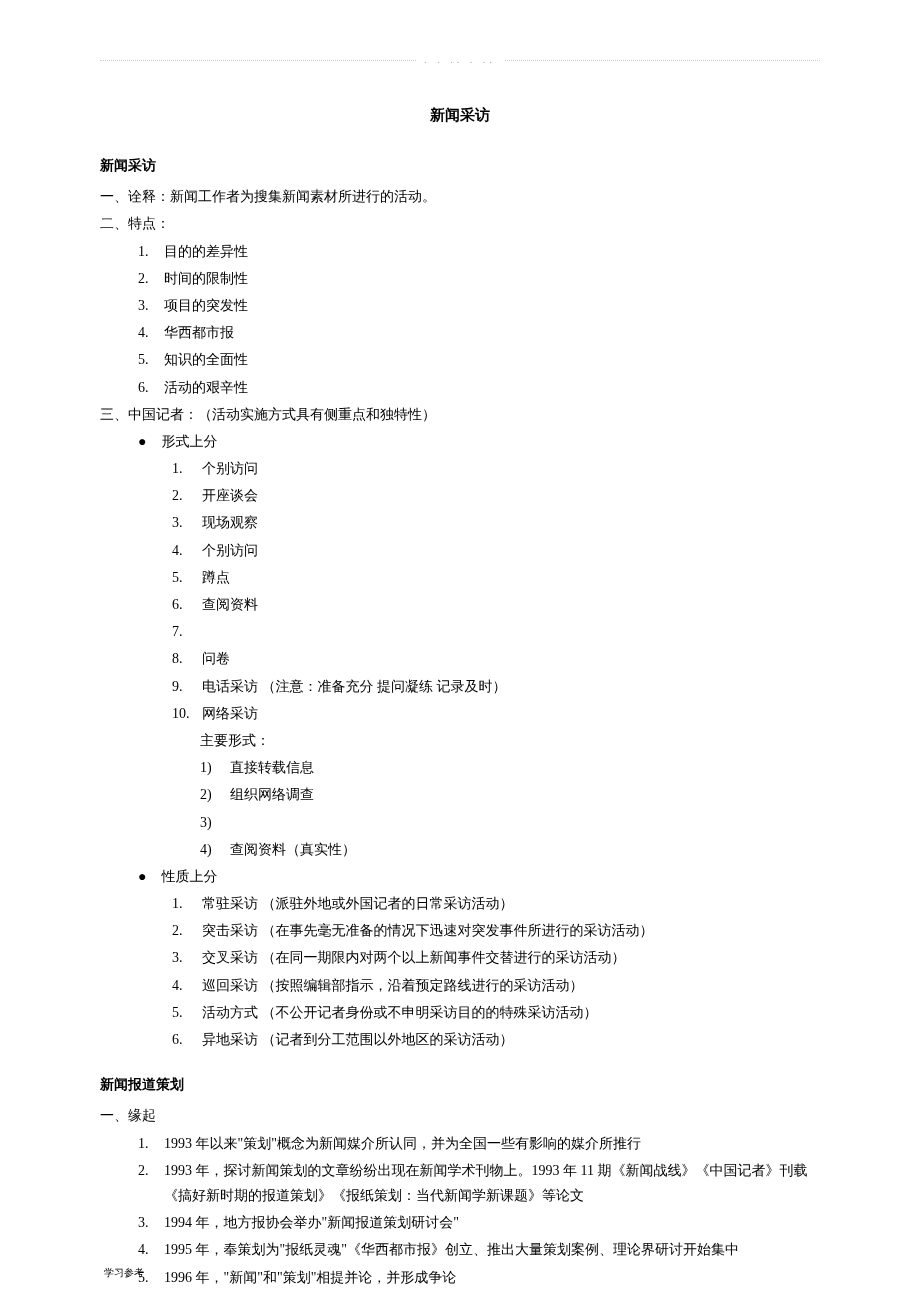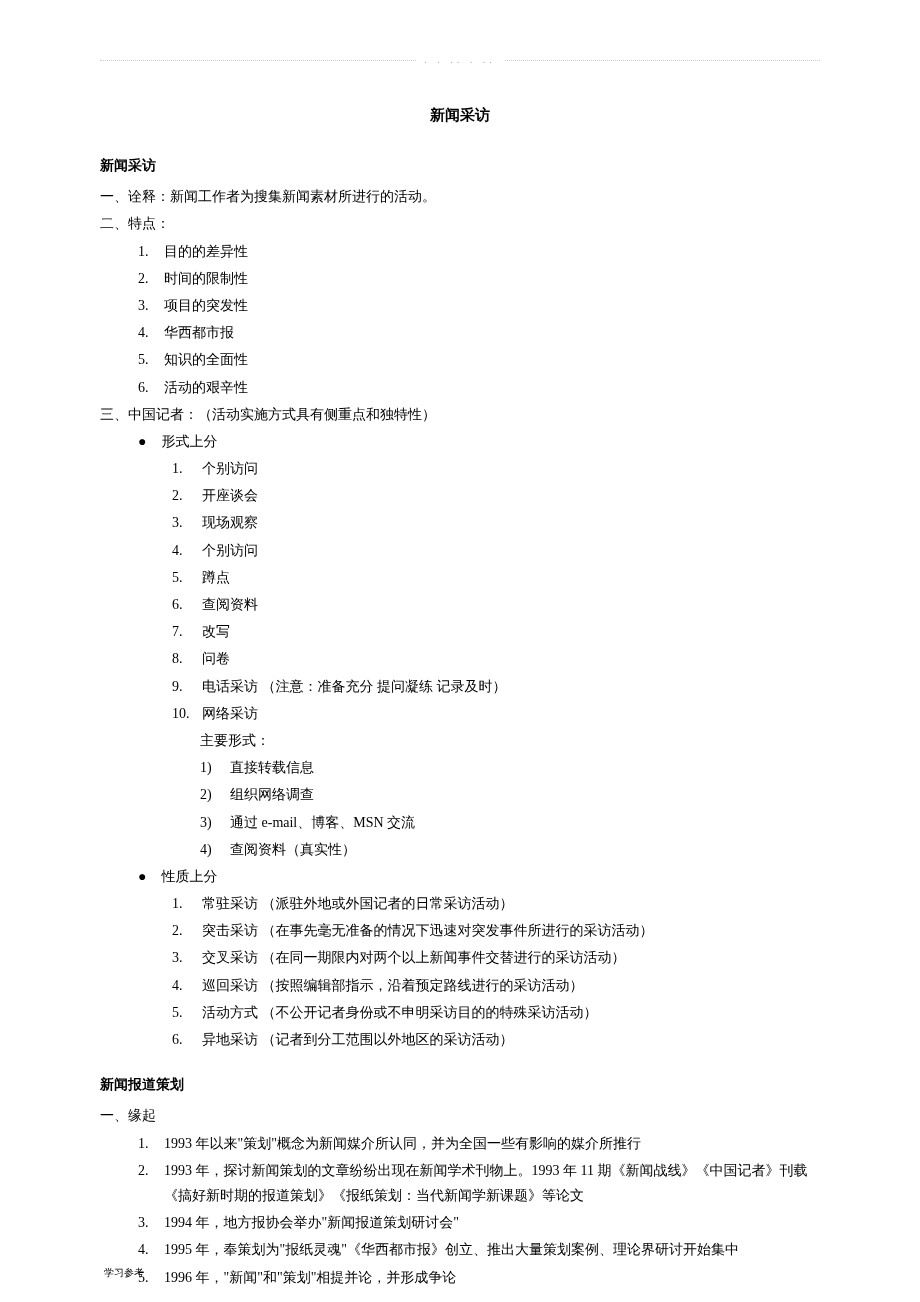--- a/index.html
+++ b/index.html
@@ -158,21 +158,20 @@
       <div class="indent-2 row mb">
         <span class="num" style="min-width: 30px;">5.</span>
         <span class="content">蹲点</span>
       </div>
       <div class="indent-2 row mb">
         <span class="num" style="min-width: 30px;">6.</span>
         <span class="content">查阅资料</span>
       </div>
       <div class="indent-2 row mb">
         <span class="num" style="min-width: 30px;">7.</span>
-        <span class="content">改写</span>
       </div>
       <div class="indent-2 row mb">
         <span class="num" style="min-width: 30px;">8.</span>
         <span class="content">问卷</span>
       </div>
       <div class="indent-2 row mb">
         <span class="num" style="min-width: 30px;">9.</span>
         <span class="content">电话采访  （注意：准备充分  提问凝练  记录及时）</span>
       </div>
       <div class="indent-2 row mb">
@@ -185,21 +184,20 @@
       <div class="indent-3 row mb">
         <span class="num" style="min-width: 30px;">1)</span>
         <span class="content">直接转载信息</span>
       </div>
       <div class="indent-3 row mb">
         <span class="num" style="min-width: 30px;">2)</span>
         <span class="content">组织网络调查</span>
       </div>
       <div class="indent-3 row mb">
         <span class="num" style="min-width: 30px;">3)</span>
-        <span class="content">通过 e-mail、博客、MSN 交流</span>
       </div>
       <div class="indent-3 row mb">
         <span class="num" style="min-width: 30px;">4)</span>
         <span class="content">查阅资料（真实性）</span>
       </div>
     </div>
 
   <div class="indent-1 mb">
     <span class="bullet">●</span>
     <span>性质上分</span>

